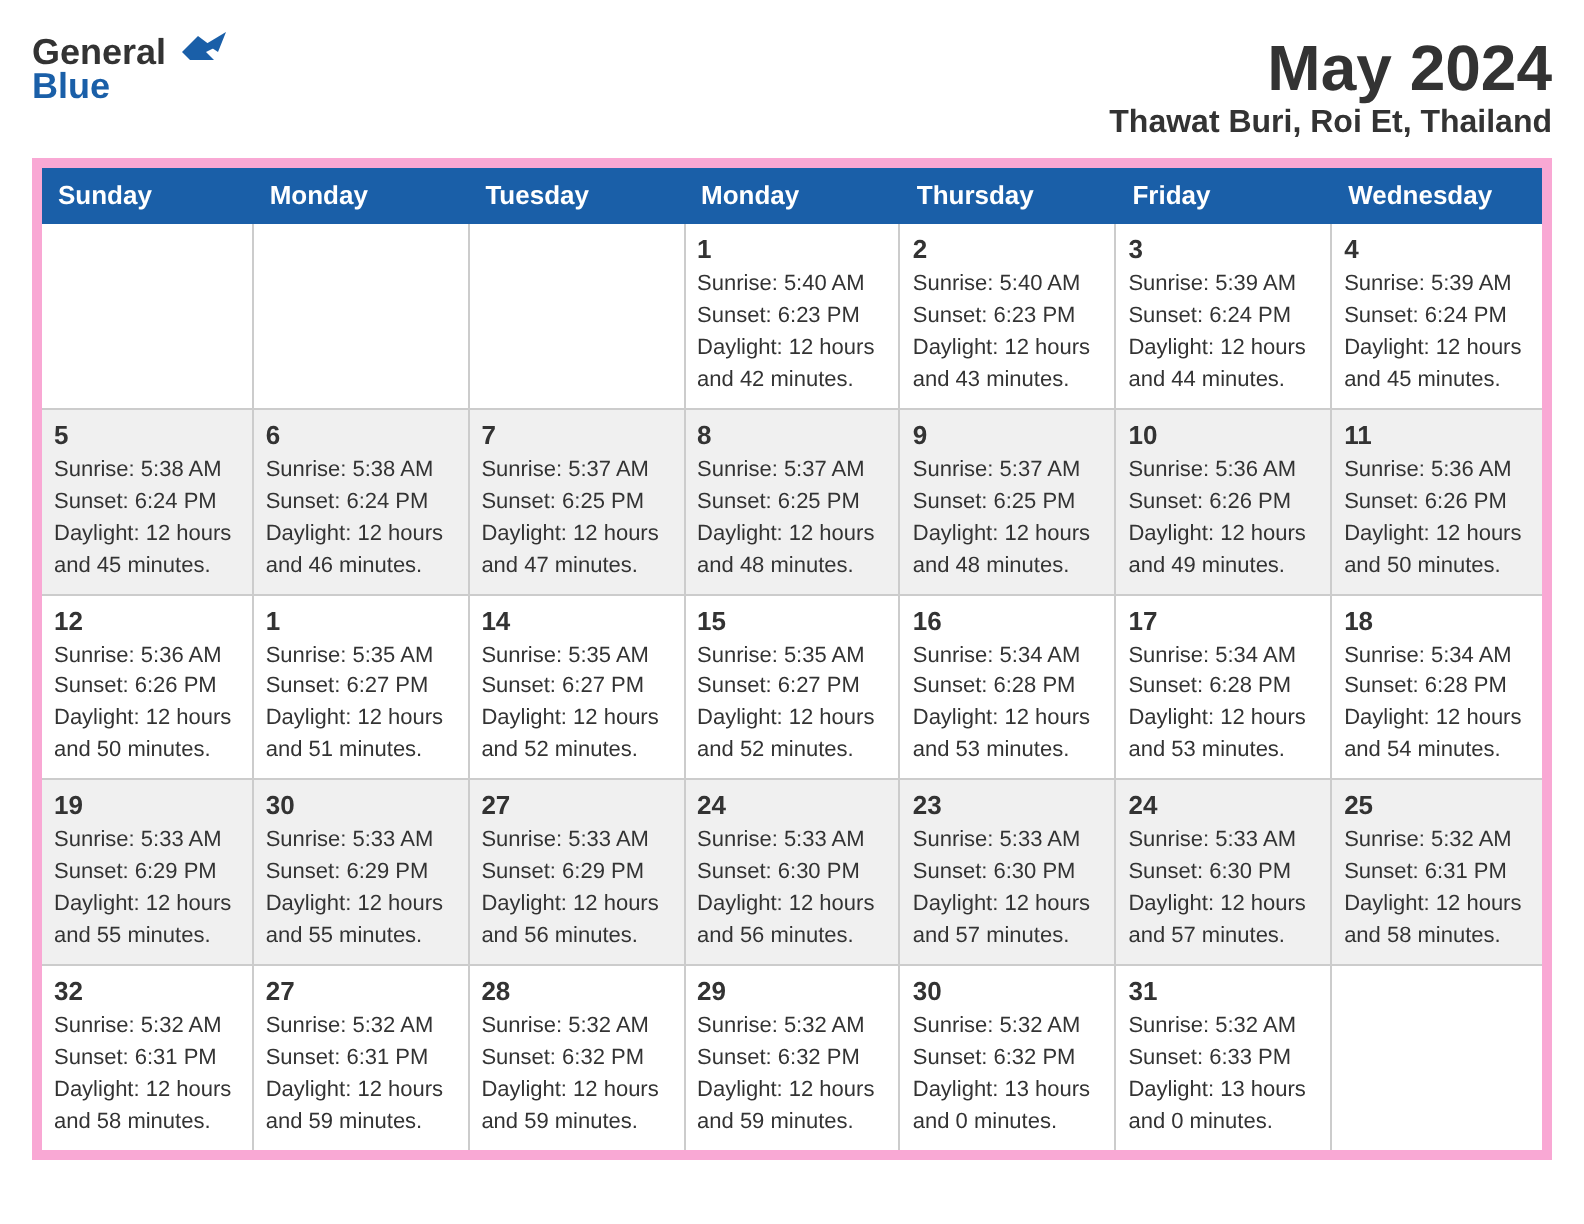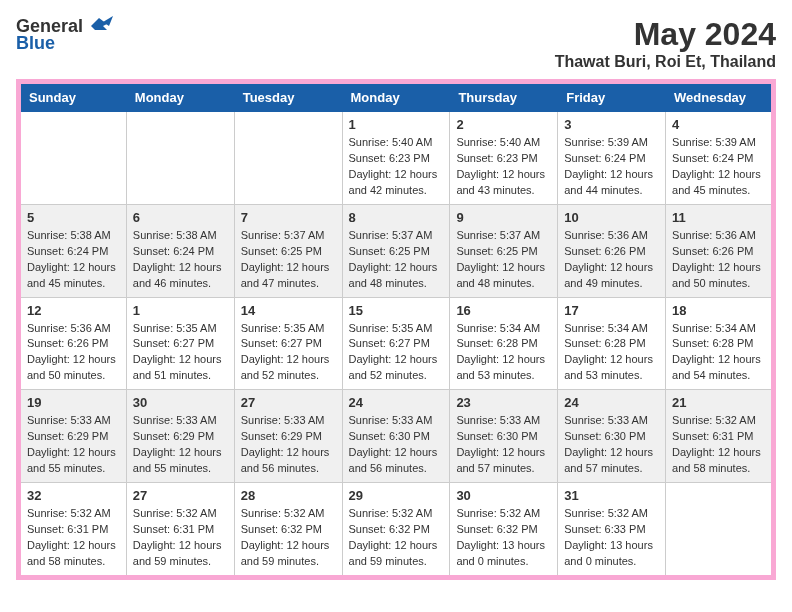--- a/index.html
+++ b/index.html
@@ -214,21 +214,21 @@
         </td>
         <td>
           <div class="day-num">23</div>
           <div class="day-info">Sunrise: 5:33 AM<br>Sunset: 6:30 PM<br>Daylight: 12 hours and 57 minutes.</div>
         </td>
         <td>
           <div class="day-num">24</div>
           <div class="day-info">Sunrise: 5:33 AM<br>Sunset: 6:30 PM<br>Daylight: 12 hours and 57 minutes.</div>
         </td>
         <td>
-          <div class="day-num">21</div>
+          <div class="day-num">25</div>
           <div class="day-info">Sunrise: 5:32 AM<br>Sunset: 6:31 PM<br>Daylight: 12 hours and 58 minutes.</div>
         </td>
       </tr>
       <tr class="row-white">
         <td>
           <div class="day-num">32</div>
           <div class="day-info">Sunrise: 5:32 AM<br>Sunset: 6:31 PM<br>Daylight: 12 hours and 58 minutes.</div>
         </td>
         <td>
           <div class="day-num">27</div>

